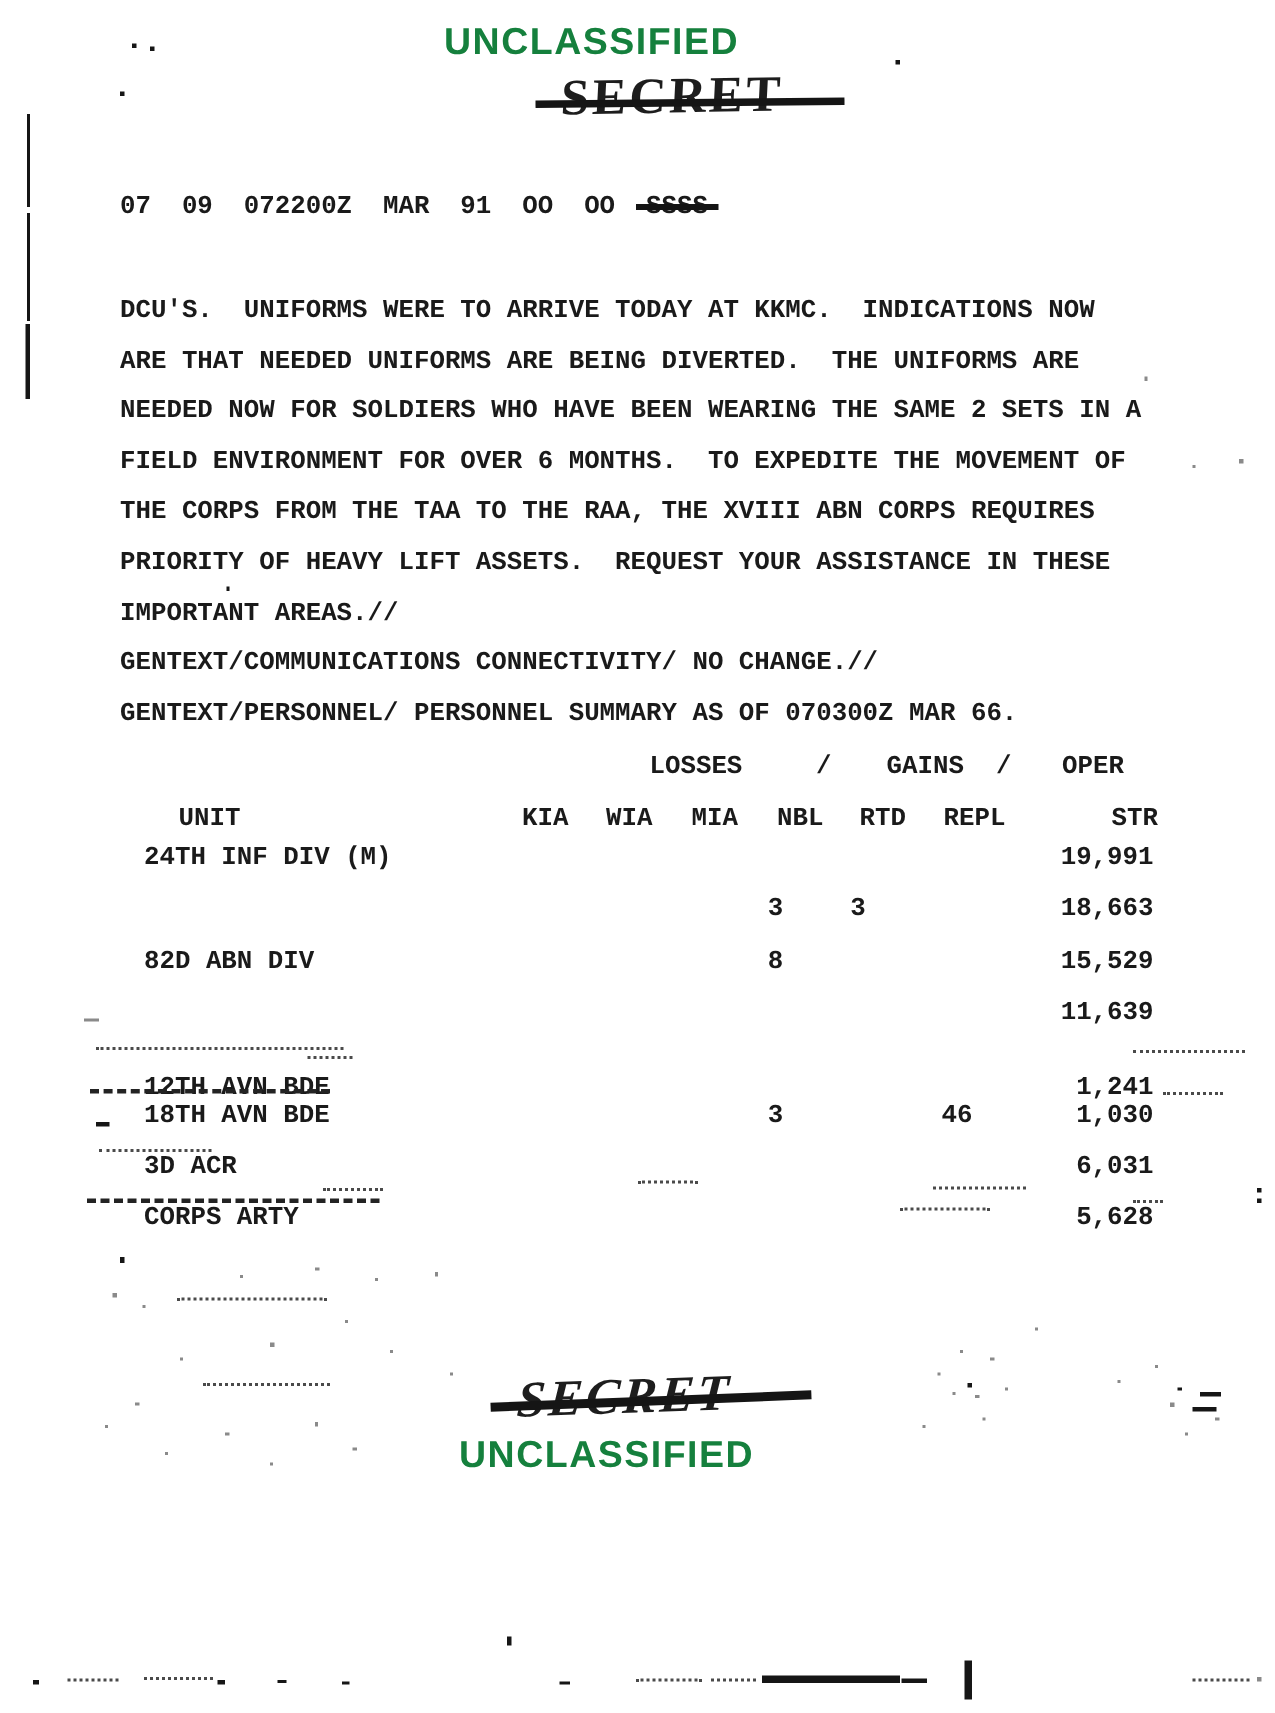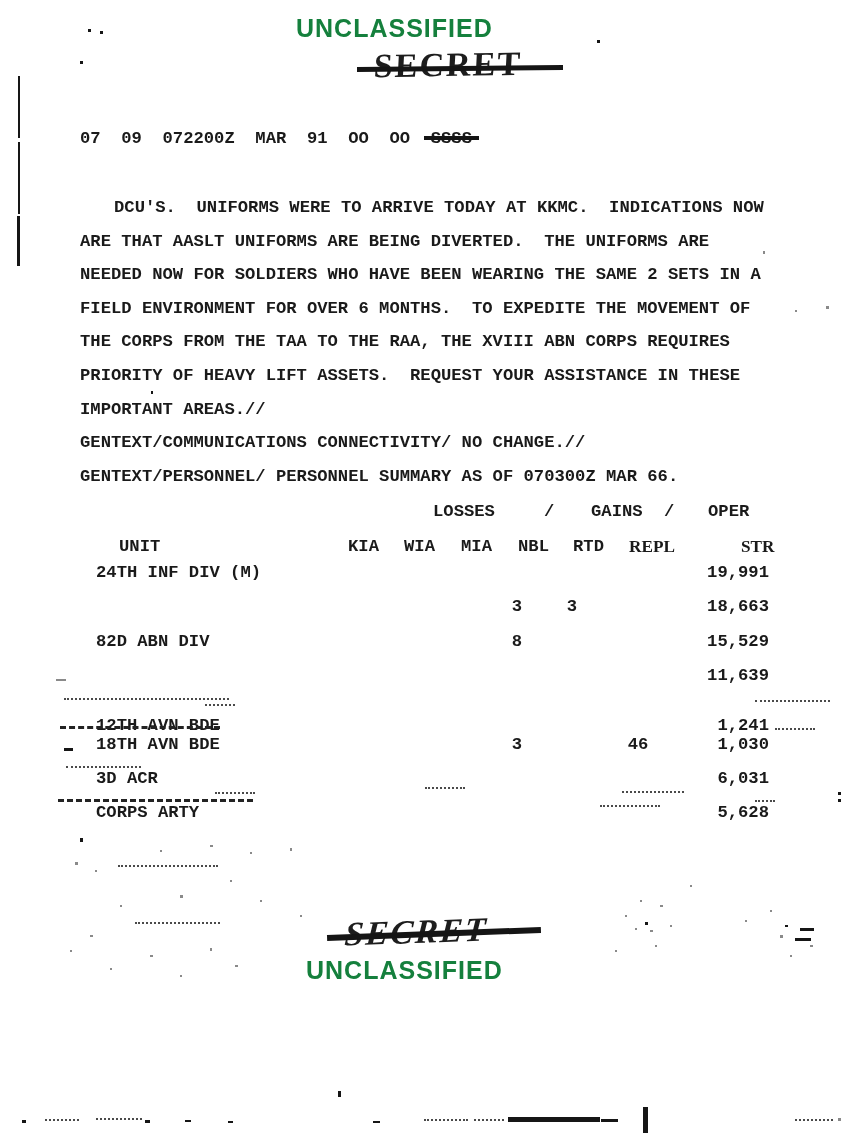--- a/index.html
+++ b/index.html
@@ -31,21 +31,21 @@
   .msg-header{position:absolute;left:80px;top:128px;}
   .struck-s{position:relative;display:inline-block;}
   .struck-s .inline-strike{position:absolute;left:-7px;right:-7px;top:8px;height:4px;background:#141414;}
   .bline{position:absolute;left:80px;height:22px;}
   
   .trow,.thdr{position:absolute;left:16px;top:0;width:850px;height:24px;}
   .tcell{position:absolute;top:0;}
   .g-losses{left:417px;} .g-slash1{left:528px;} .g-gains{left:575px;}
   .g-slash2{left:648px;} .g-oper{left:692px;}
   .hc-unit{left:103px;} .hc-kia{left:332px;} .hc-wia{left:388px;} .hc-mia{left:445px;}
-  .hc-nbl{left:502px;} .hc-rtd{left:557px;} .hc-repl{left:613px;font-family:Liberation Serif, serif;} .hc-str{left:725px;font-family:Liberation Serif, serif;}
+  .hc-nbl{left:502px;} .hc-rtd{left:557px;} .hc-repl{left:613px;} .hc-str{left:725px;}
   .d-unit{left:80px;}
   .d-nbl{left:501px;transform:translateX(-50%);}
   .d-rtd{left:556px;transform:translateX(-50%);}
   .d-repl{left:622px;transform:translateX(-50%);}
   .d-str{left:620px;width:133px;text-align:right;}
   
   .art{position:absolute;}
   .art-s{background:#161616;}
   .art-f{background:#8a8a8a;}
   .art-d{border-top:2px dotted #4a4a4a;height:0 !important;}
@@ -57,22 +57,22 @@
 <div class="page">
 
   <div class="uncl uncl-top">UNCLASSIFIED</div>
 
   <div class="stamp stamp-top">SECRET</div>
   <div class="strike strike-top"></div>
 
   <div class="mono msg-header"><span>07  09  072200Z  MAR  91  OO  OO  </span><span class="struck-s"><span>SSSS</span><span class="inline-strike"></span></span></div>
 
   <div id="body-lines">
-      <div class="mono bline" style="top: 197px; margin-left: 34px;">DCU'S.  UNIFORMS WERE TO ARRIVE TODAY AT KKMC.  INDICATIONS NOW</div>
-      <div class="mono bline" style="top: 230.6px;">ARE THAT AASLT UNIFORMS ARE BEING DIVERTED.  THE UNIFORMS ARE</div>
+      <div class="mono bline" style="top: 197px;">DCU'S.  UNIFORMS WERE TO ARRIVE TODAY AT KKMC.  INDICATIONS NOW</div>
+      <div class="mono bline" style="top: 230.6px;">ARE THAT NEEDED UNIFORMS ARE BEING DIVERTED.  THE UNIFORMS ARE</div>
       <div class="mono bline" style="top: 264.2px;">NEEDED NOW FOR SOLDIERS WHO HAVE BEEN WEARING THE SAME 2 SETS IN A</div>
       <div class="mono bline" style="top: 297.8px;">FIELD ENVIRONMENT FOR OVER 6 MONTHS.  TO EXPEDITE THE MOVEMENT OF</div>
       <div class="mono bline" style="top: 331.4px;">THE CORPS FROM THE TAA TO THE RAA, THE XVIII ABN CORPS REQUIRES</div>
       <div class="mono bline" style="top: 365px;">PRIORITY OF HEAVY LIFT ASSETS.  REQUEST YOUR ASSISTANCE IN THESE</div>
       <div class="mono bline" style="top: 398.6px;">IMPORTANT AREAS.//</div>
       <div class="mono bline" style="top: 432.2px;">GENTEXT/COMMUNICATIONS CONNECTIVITY/ NO CHANGE.//</div>
       <div class="mono bline" style="top: 465.8px;">GENTEXT/PERSONNEL/ PERSONNEL SUMMARY AS OF 070300Z MAR 66.</div>
     </div>
 
   <div>

